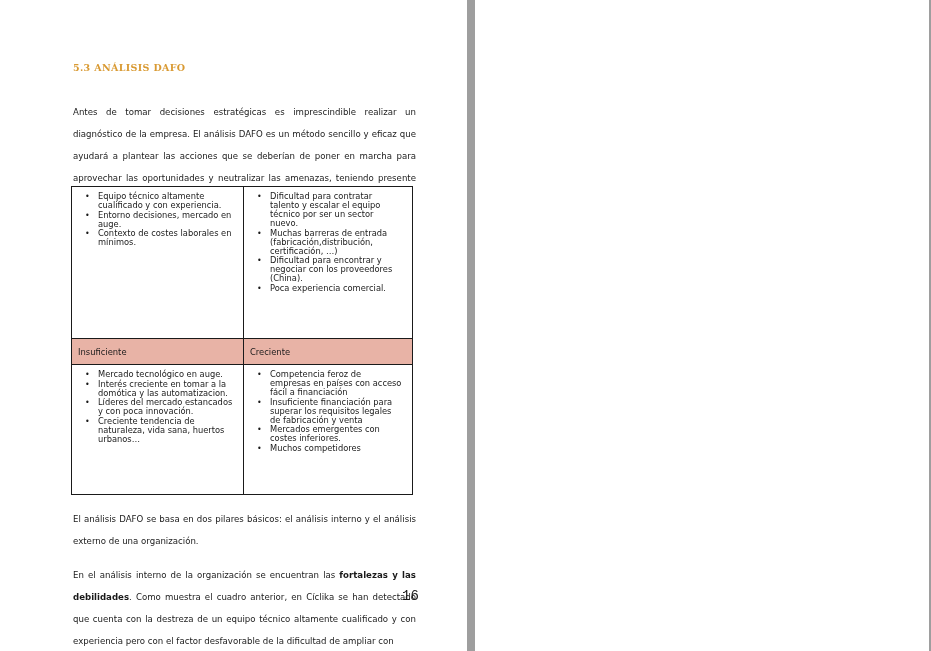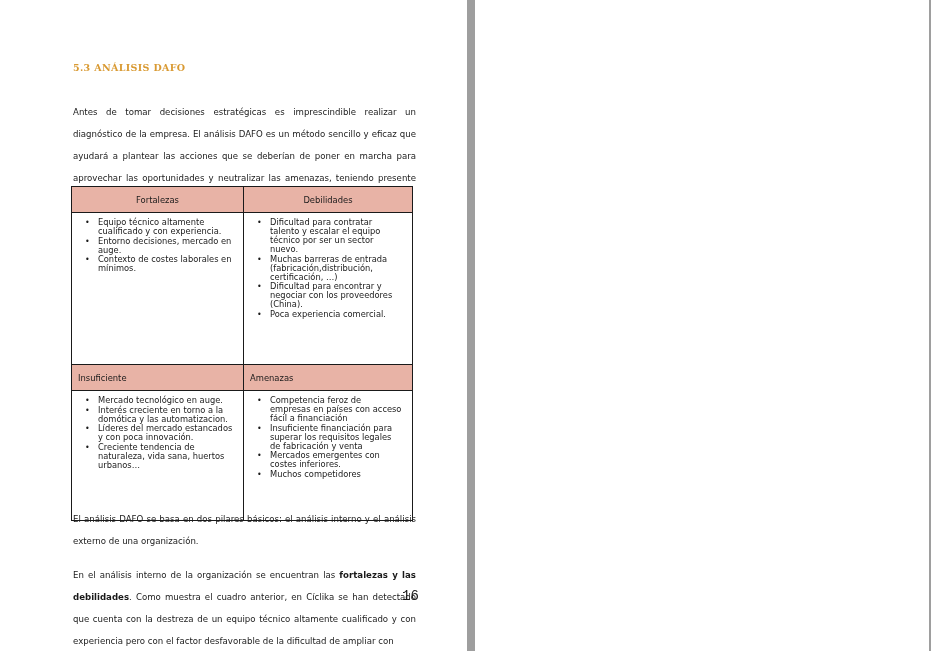--- a/index.html
+++ b/index.html
@@ -178,49 +178,45 @@
       <div class="para">Antes de tomar decisiones estratégicas es imprescindible realizar un diagnóstico de la empresa. El análisis DAFO es un método sencillo y eficaz que ayudará a plantear las acciones que se deberían de poner en marcha para aprovechar las oportunidades y neutralizar las amenazas, teniendo presente las debilidades y fortalezas de la empresa.</div>
     </div>
 
     <table class="dafo-table">
       <colgroup>
         <col style="width:172px">
         <col style="width:169px">
       </colgroup>
       <tbody>
         <tr>
-          <td class="hdr-cell hdr-center">Fortalezas</td>
-          <td class="hdr-cell hdr-center">Debilidades</td>
-        </tr>
-        <tr>
           <td class="body-cell cell-top-strength">
             <ul class="bullets">
               <li>Equipo técnico altamente cualificado y con experiencia.</li>
               <li>Entorno decisiones, mercado en auge.</li>
               <li>Contexto de costes laborales en mínimos.</li>
             </ul>
           </td>
           <td class="body-cell cell-top-strength">
             <ul class="bullets">
               <li>Dificultad para contratar talento y escalar el equipo técnico por ser un sector nuevo.</li>
               <li>Muchas barreras de entrada (fabricación,distribución, certificación, …)</li>
               <li>Dificultad para encontrar y negociar con los proveedores (China).</li>
               <li>Poca experiencia comercial.</li>
             </ul>
           </td>
         </tr>
         <tr>
           <td class="hdr-cell hdr-left">Insuficiente</td>
-          <td class="hdr-cell hdr-left">Amenazas</td>
+          <td class="hdr-cell hdr-left">Creciente</td>
         </tr>
         <tr>
           <td class="body-cell cell-top-opp">
             <ul class="bullets">
               <li>Mercado tecnológico en auge.</li>
-              <li>Interés creciente en torno a la domótica y las automatizacion.</li>
+              <li>Interés creciente en tomar a la domótica y las automatizacion.</li>
               <li>Líderes del mercado estancados y con poca innovación.</li>
               <li>Creciente tendencia de naturaleza, vida sana, huertos urbanos…</li>
             </ul>
           </td>
           <td class="body-cell cell-top-opp">
             <ul class="bullets">
               <li>Competencia feroz de empresas en países con acceso fácil a financiación</li>
               <li>Insuficiente financiación para superar los requisitos legales de fabricación y venta</li>
               <li>Mercados emergentes con costes inferiores.</li>
               <li>Muchos competidores</li>

